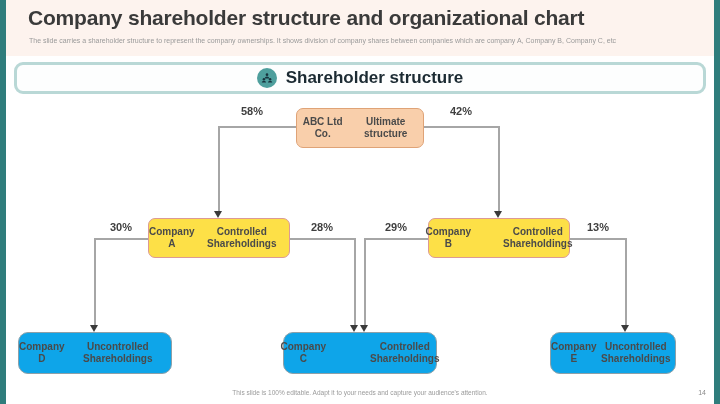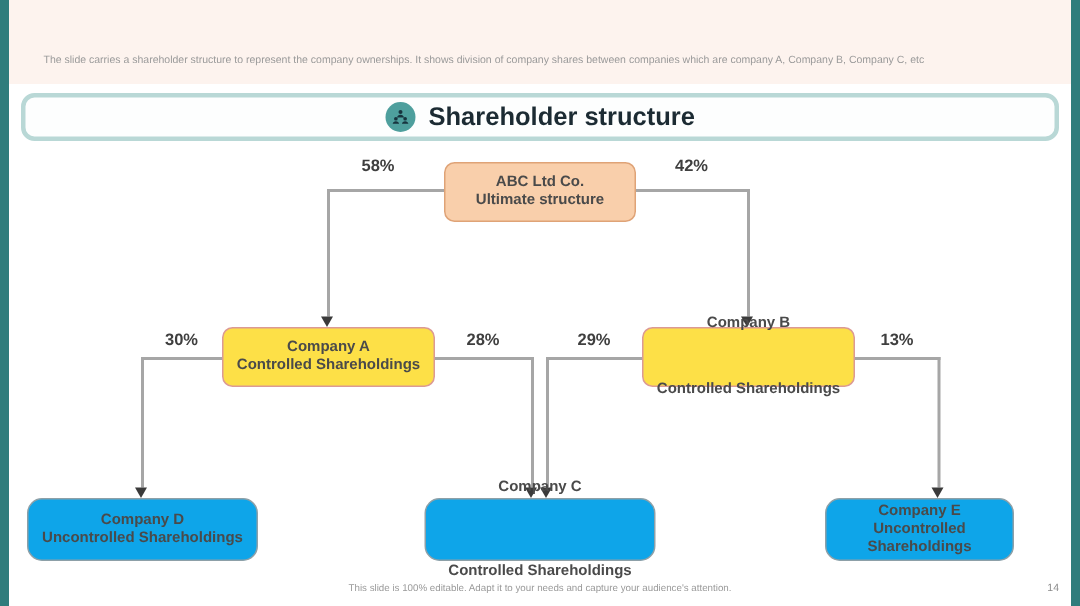--- a/index.html
+++ b/index.html
@@ -21,21 +21,21 @@
     position:absolute;left:14px;top:62px;width:686px;height:26px;
     background:#fdfefe;border:3px solid #b9d8d6;border-radius:9px;
     display:flex;align-items:center;justify-content:center;gap:9px;
   }
   .banner-icon-circle{
     width:20px;height:20px;border-radius:50%;background:#4e9f9d;
     display:flex;align-items:center;justify-content:center;flex:0 0 auto;
   }
   .banner-label{font-size:17px;font-weight:bold;color:#1c2b33;}
   .node{
-    position:absolute;display:flex;flex-direction:column;align-items:center;
+    position:absolute;display:flex;flex-direction:row;align-items:center;
     justify-content:center;text-align:center;line-height:1.2;
     font-weight:bold;color:#4a4a4a;font-size:10px;box-sizing:border-box;
   }
   .node .t{display:block;}
   .node-orange{background:#f9cfab;border:1.5px solid #dfa377;border-radius:7px;}
   .node-pink{background:#fde047;border:1.5px solid #dc9a94;border-radius:7px;}
   .node-gray{background:#0ea5e9;border:1.5px solid #8da0a8;border-radius:10px;}
   .line{position:absolute;background:#a6a6a6;}
   .arrow-down{
     position:absolute;width:0;height:0;
@@ -54,20 +54,21 @@
 </style>
 </head>
 <body>
 
 <div class="slide">
 
   <div class="sidebar left"></div>
   <div class="sidebar right"></div>
 
   <div class="header">
+    <div class="title">Company shareholder structure and organizational chart</div>
     <div class="subtitle">The slide carries a shareholder structure to represent the company ownerships. It shows division of company shares between companies which are company A, Company B, Company C, etc</div>
   </div>
 
   <div class="banner">
     <span class="banner-icon-circle">
       <svg width="14" height="14" viewBox="0 0 24 24">
         <g fill="#17333e">
           <circle cx="12" cy="6.3" r="2.3"></circle>
           <path d="M12 9.4c-2.1 0-3.7 1.3-4 3.3h8c-.3-2-1.9-3.3-4-3.3z"></path>
           <circle cx="6.7" cy="14" r="2.1"></circle>

